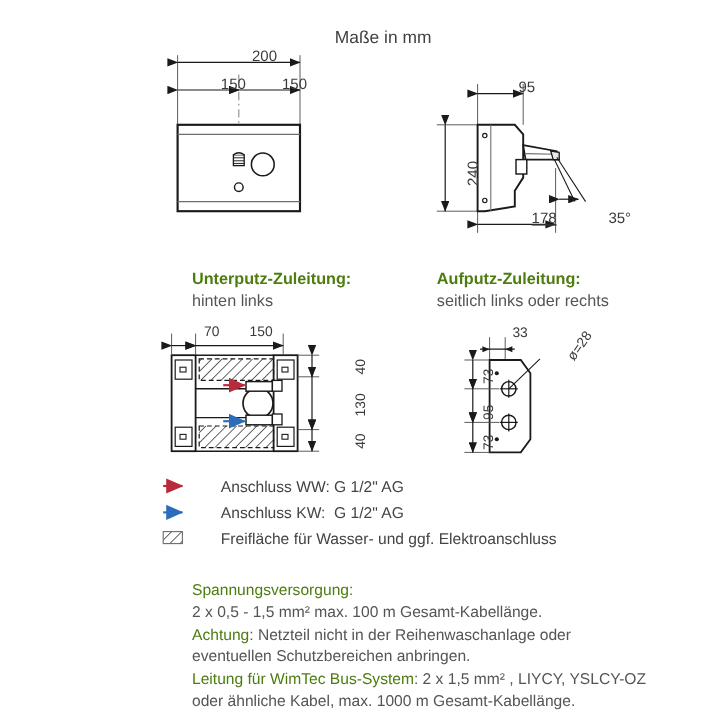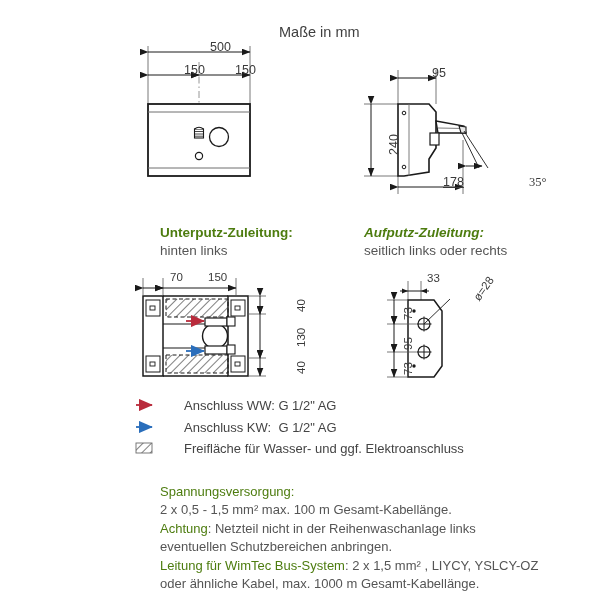--- a/index.html
+++ b/index.html
@@ -251,32 +251,32 @@
       <line x1="136" y1="405" x2="152" y2="405" stroke="#b92b3c" stroke-width="1.8" marker-end="url(#ahRed)"></line>
       <line x1="136" y1="427" x2="152" y2="427" stroke="#2a6ebb" stroke-width="1.8" marker-end="url(#ahBlue)"></line>
       <rect x="136" y="443" width="16" height="10" fill="url(#hatch)" stroke="#6a6a6a" stroke-width="0.9"></rect>
     </g>
   </svg>
 
   <div class="txt-layer">
 
     <div class="t title" style="left:255px; top:24px;">Maße in mm</div>
 
-    <div class="t dim" style="left:186px; top:40px;">500</div>
+    <div class="t dim" style="left:186px; top:40px;">200</div>
     <div class="t dim" style="left:160px; top:63px;">150</div>
     <div class="t dim" style="left:211px; top:63px;">150</div>
 
     <div class="t dim" style="left:408px; top:66px;">95</div>
     <div class="t dim rot90" style="left:363px; top:155px;">240</div>
     <div class="t dim" style="left:419px; top:175px;text-decoration:underline;">178</div>
-    <div class="t dim" style="left:505px; top:175px;font-family:Liberation Serif, serif;">35°</div>
+    <div class="t dim" style="left:483px; top:175px;">35°</div>
 
     <div class="t hd" style="left:136px; top:225px;">Unterputz-Zuleitung:</div>
     <div class="t sub" style="left:136px; top:243px;">hinten links</div>
-    <div class="t hd" style="left:340px; top:225px;font-style:italic;">Aufputz-Zuleitung:</div>
+    <div class="t hd" style="left:340px; top:225px;">Aufputz-Zuleitung:</div>
     <div class="t sub" style="left:340px; top:243px;">seitlich links oder rechts</div>
 
     <div class="t dim-sm" style="left:146px; top:271px;">70</div>
     <div class="t dim-sm" style="left:184px; top:271px;">150</div>
     <div class="t dim-sm rot90" style="left:271px; top:312px;">40</div>
     <div class="t dim-sm rot90" style="left:271px; top:347px;">130</div>
     <div class="t dim-sm rot90" style="left:271px; top:374px;">40</div>
 
     <div class="t dim-sm" style="left:403px; top:272px;">33</div>
     <div class="t dim-sm rot45" style="left:447px; top:296px;">ø=28</div>
@@ -284,20 +284,20 @@
     <div class="t dim-sm rot90" style="left:378px; top:350px;">95</div>
     <div class="t dim-sm rot90" style="left:378px; top:375px;">73</div>
 
     <div class="t leg" style="left:160px; top:398px;">Anschluss WW: G 1/2" AG</div>
     <div class="t leg" style="left:160px; top:420px;">Anschluss KW:  G 1/2" AG</div>
     <div class="t leg" style="left:160px; top:441px;">Freifläche für Wasser- und ggf. Elektroanschluss</div>
 
     <div class="blk" style="left:136px; top:483px;">
       <span class="ln"><b>Spannungsversorgung:</b></span>
       <span class="ln">2 x 0,5 - 1,5 mm²  max. 100 m Gesamt-Kabellänge.</span>
-      <span class="ln"><b>Achtung</b><span>: Netzteil nicht in der Reihenwaschanlage links</span></span>
+      <span class="ln"><b>Achtung</b><span>: Netzteil nicht in der Reihenwaschanlage oder</span></span>
       <span class="ln">eventuellen Schutzbereichen anbringen.</span>
       <span class="ln"><b>Leitung für WimTec Bus-System</b><span>: 2 x 1,5 mm² , LIYCY, YSLCY-OZ</span></span>
       <span class="ln">oder ähnliche Kabel, max. 1000 m Gesamt-Kabellänge.</span>
     </div>
 
   </div>
 </div>
 
 </body></html>

